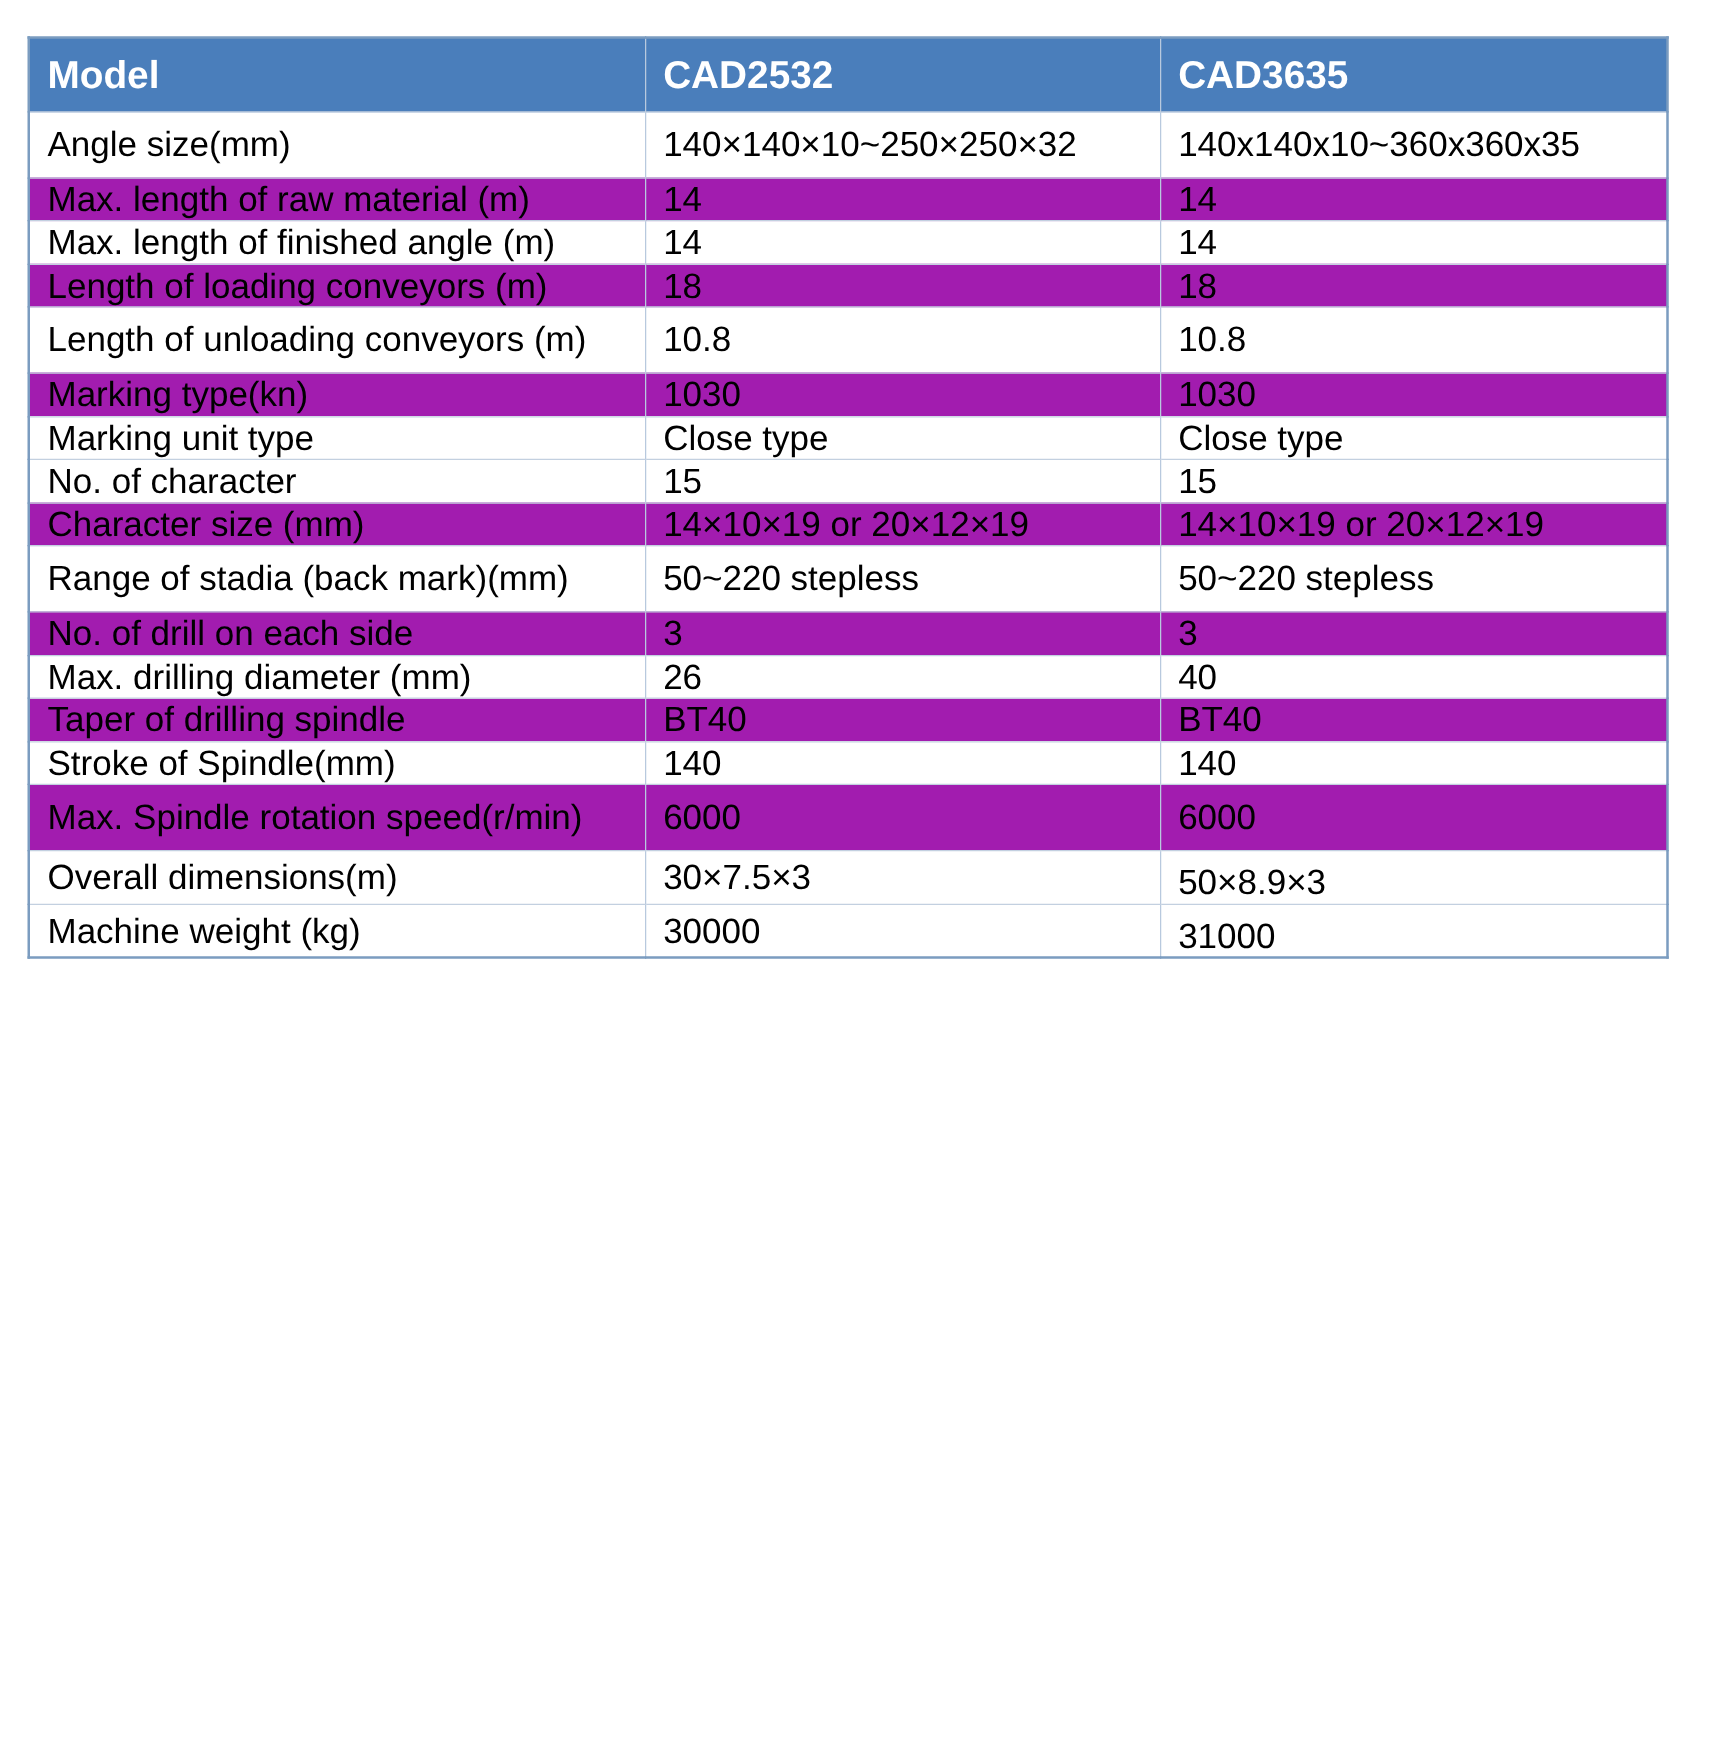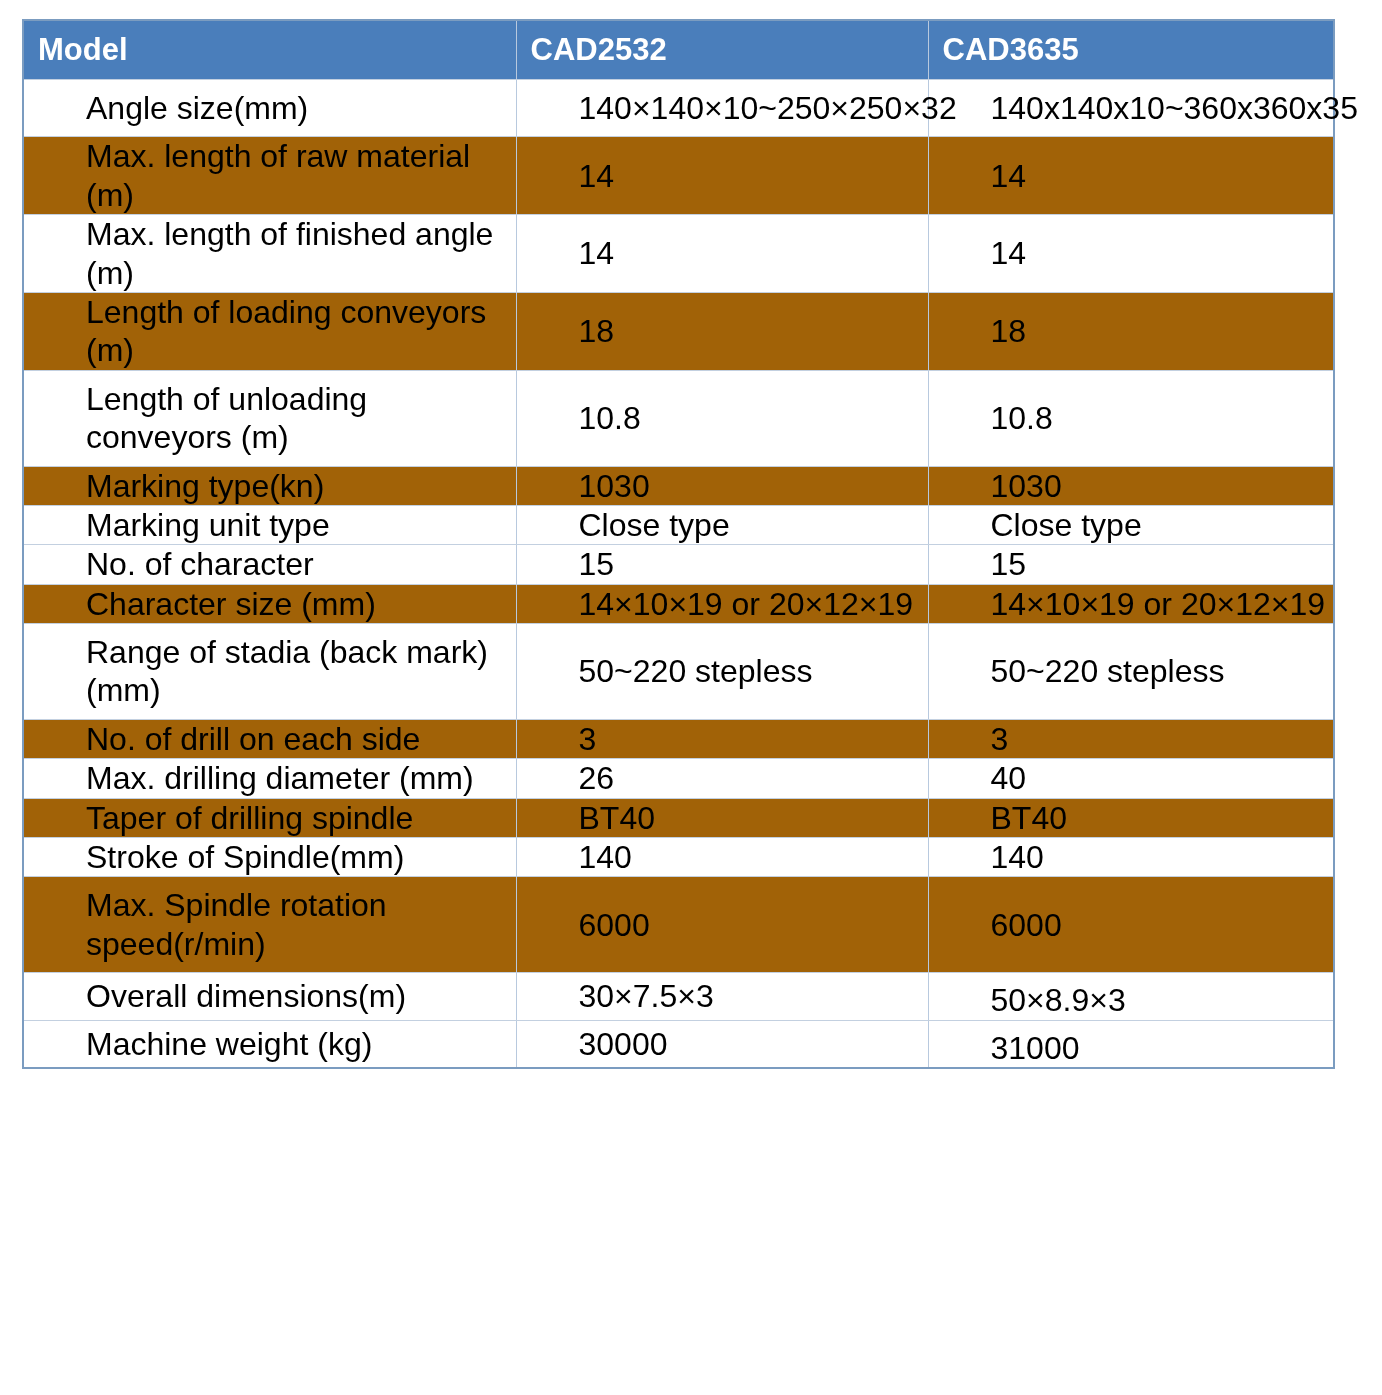--- a/index.html
+++ b/index.html
@@ -10,21 +10,21 @@
   body {
     width: 1382px;
     height: 1395px;
     font-family: "Liberation Sans", sans-serif;
     -webkit-font-smoothing: antialiased;
   }
 
   #spec-wrap {
     position: absolute;
     left: 22px;
-    top: 19px;
+    top: 29px;
     width: 1313px;
   }
 
   table.spec {
     border-collapse: collapse;
     table-layout: fixed;
     width: 1313px;
     border: 2px solid #7b9cc0;
   }
 
@@ -54,30 +54,29 @@
     line-height: 58px;
     border-bottom: 2px solid #7b9cc0;
     border-right: 1px solid #86a9cd;
     white-space: nowrap;
   }
   thead th .hcell {
     padding: 0 0 0 14px;
   }
 
   
-  tbody tr.shade td { background: #a16207; }
+  tbody tr.shade td { background: #a21caf; }
   tbody tr.plain td { background: #ffffff; }
 
   td .lab,
   td .val {
     display: block;
-    font-size: 32px;
+    font-size: 28px;
     color: #000000;
     line-height: 1.20;
-    margin-left: 48px;
   }
   td.label-cell {
     vertical-align: top;
   }
   td.label-cell .lab {
     padding: 9px 10px 9px 14px;
   }
   td.val-cell {
     vertical-align: middle;
   }

